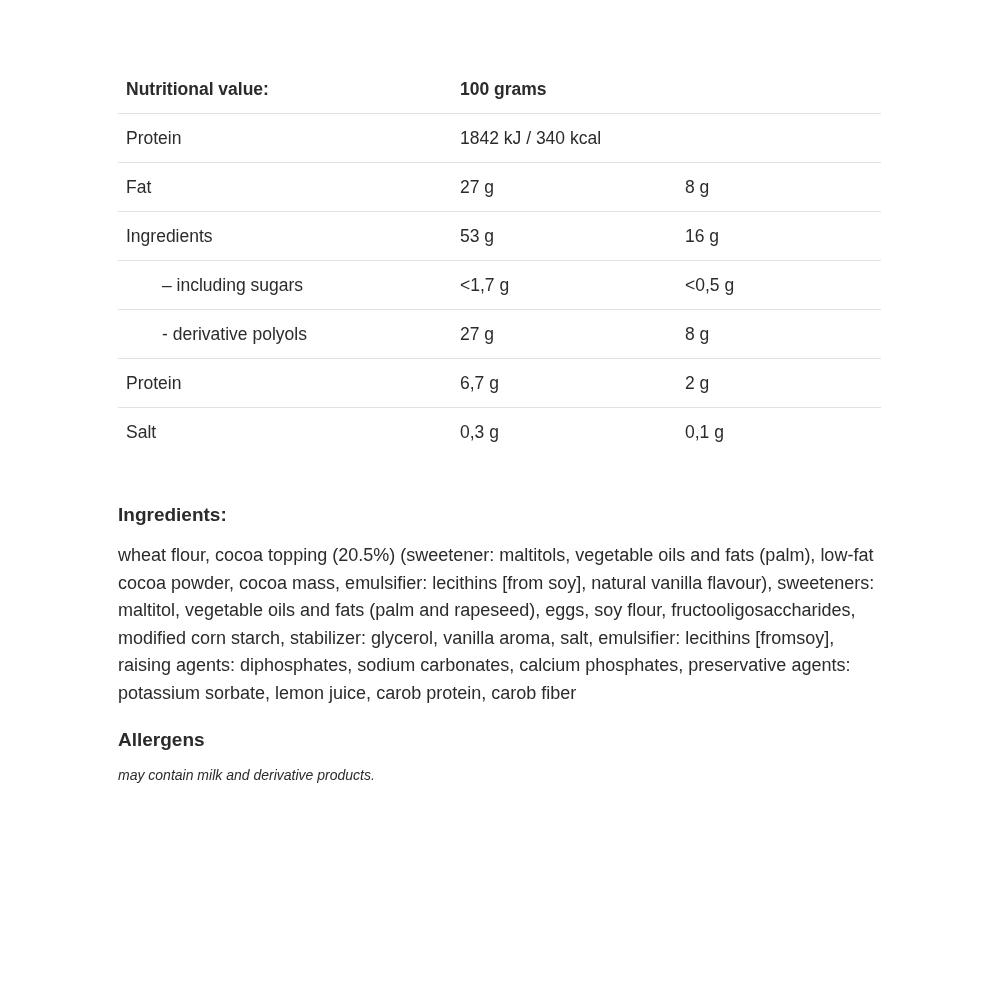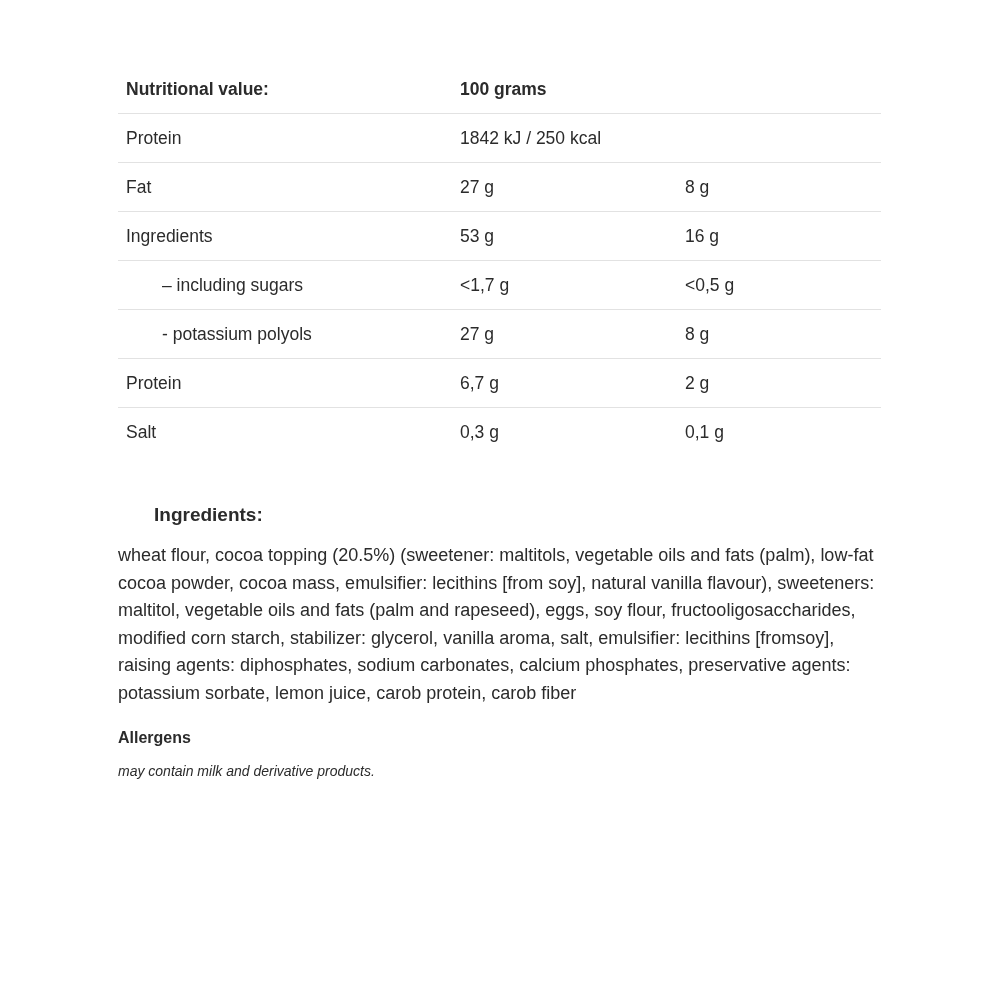--- a/index.html
+++ b/index.html
@@ -37,33 +37,32 @@
   .t-row:last-child { border-bottom: none; }
   .c-label { padding-left: 8px; }
   .t-row.header .c-label { padding-left: 8px; }
   .c-label.indent { padding-left: 44px; }
 
   
   .section-heading {
     font-size: 19px;
     font-weight: bold;
     margin-top: 47px;
-    margin-left: 36px;
   }
   .ingredients-text {
     margin-top: 16px;
     font-size: 18px;
     line-height: 27.5px;
     max-width: 763px;
   }
   .ingredients-text .b { font-weight: normal; }
 
   
   .allergens-heading {
-    font-size: 16px;
+    font-size: 19px;
     font-weight: bold;
     margin-top: 22px;
   }
   .allergens-text {
     margin-top: 16px;
     font-size: 14px;
     font-style: italic;
   }
 </style>
 </head>
@@ -73,21 +72,21 @@
 
   <div class="nutrition-table">
 
     <div class="t-row header">
       <div class="c-label">Nutritional value:</div>
       <div class="c-val">100 grams</div>
     </div>
 
     <div class="t-row">
       <div class="c-label">Protein</div>
-      <div class="c-val">1842 kJ / 250 kcal</div>
+      <div class="c-val">1842 kJ / 340 kcal</div>
     </div>
 
     <div class="t-row">
       <div class="c-label">Fat</div>
       <div class="c-val">27 g</div>
       <div class="c-val">8 g</div>
     </div>
 
 
     <div class="t-row">
@@ -96,21 +95,21 @@
       <div class="c-val">16 g</div>
     </div>
 
     <div class="t-row">
       <div class="c-label indent">– including sugars</div>
       <div class="c-val">&lt;1,7 g</div>
       <div class="c-val">&lt;0,5 g</div>
     </div>
 
     <div class="t-row">
-      <div class="c-label indent">- potassium polyols</div>
+      <div class="c-label indent">- derivative polyols</div>
       <div class="c-val">27 g</div>
       <div class="c-val">8 g</div>
     </div>
 
 
     <div class="t-row">
       <div class="c-label">Protein</div>
       <div class="c-val">6,7 g</div>
       <div class="c-val">2 g</div>
     </div>

